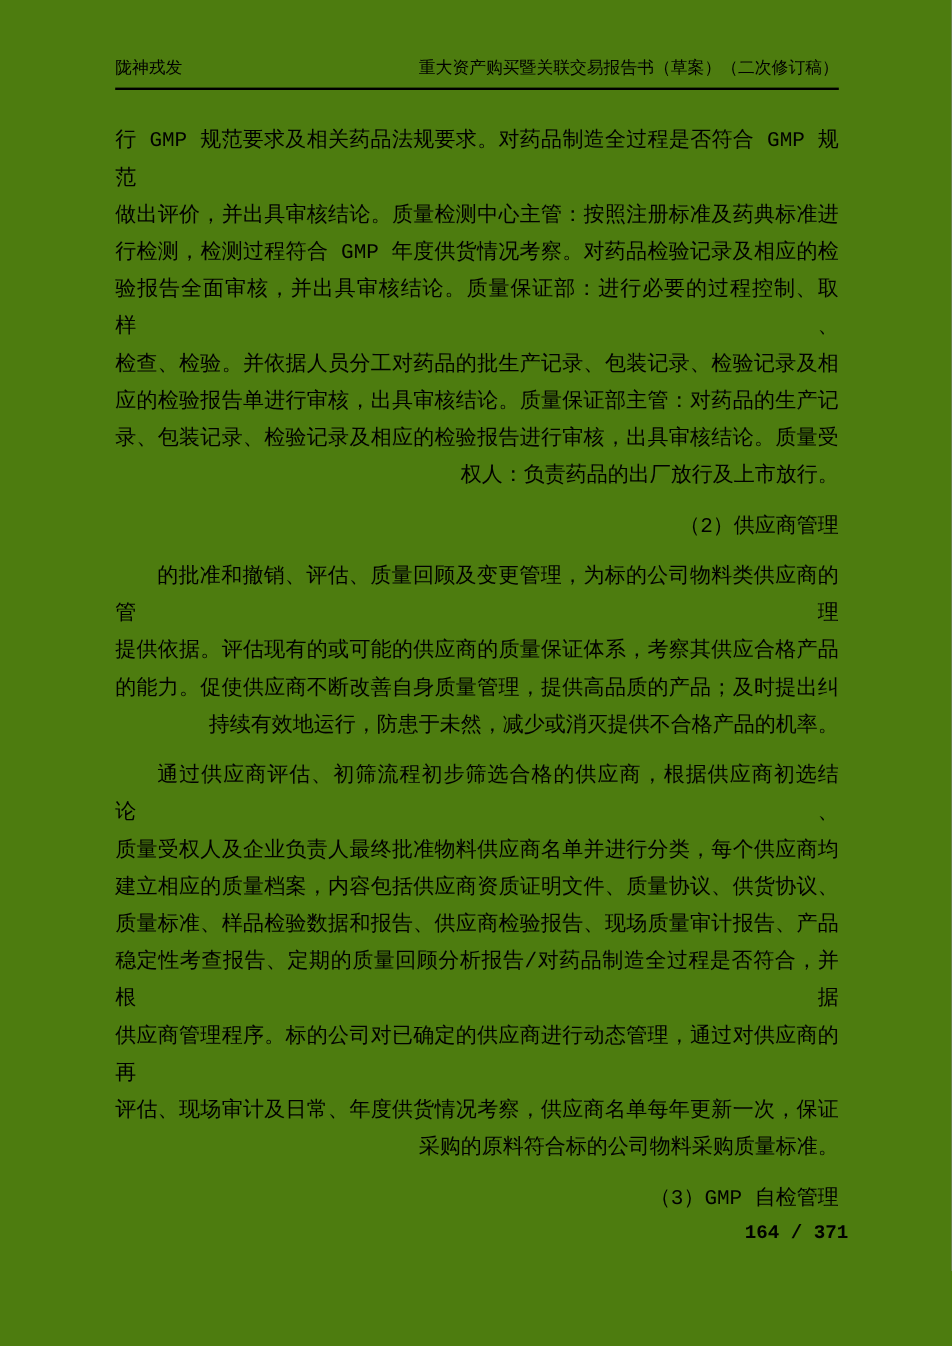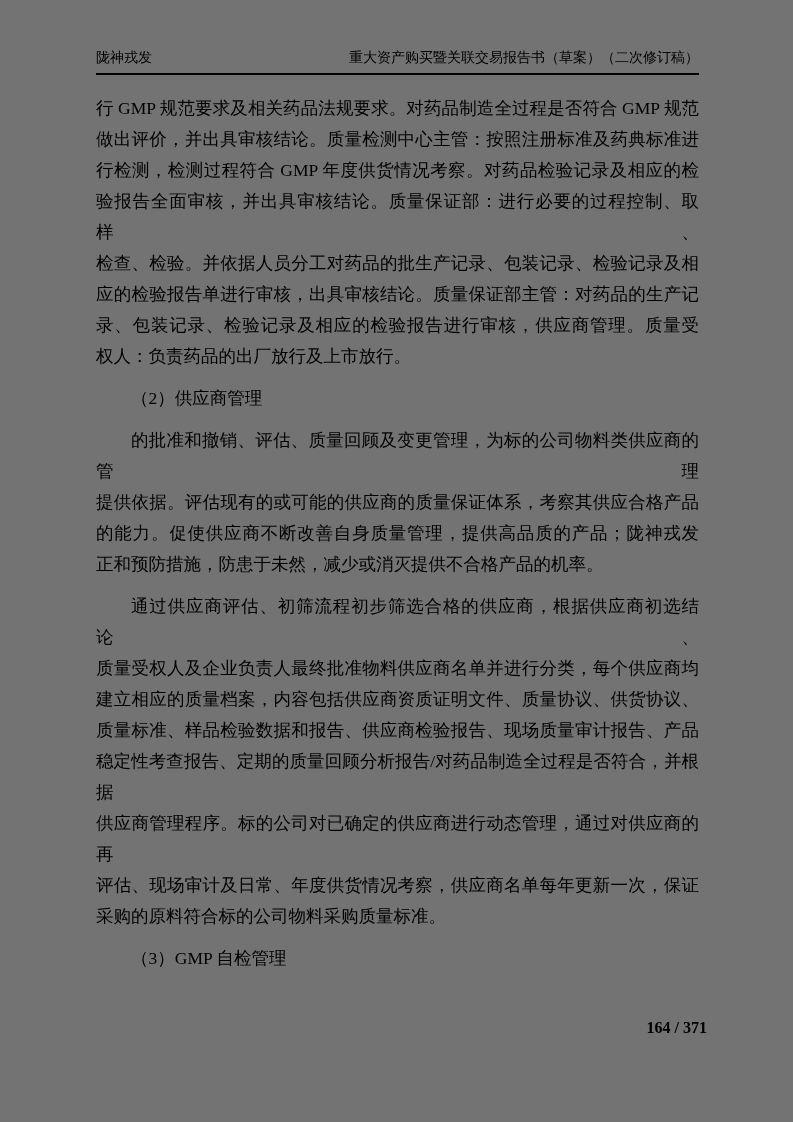--- a/index.html
+++ b/index.html
@@ -1,23 +1,23 @@
 <!DOCTYPE html>
 <html><head>
 <meta charset="utf-8">
 <style>
   html, body { margin: 0; padding: 0; background: #888; }
   .page {
     position: relative;
     width: 793px;
     height: 1122px;
     margin: 0 auto;
-    background: #737373;
+    background: #4d7c0f;
     color: #000000;
-    font-family: Liberation Serif, serif;
+    font-family: Liberation Mono, monospace;
     overflow: hidden;
   }
   .header {
     position: absolute;
     left: 96px;
     right: 94px;
     top: 48px;
     display: flex;
     justify-content: space-between;
     align-items: flex-end;
@@ -25,33 +25,33 @@
     line-height: 20px;
     padding-bottom: 5px;
     border-bottom: 2px solid #000000;
   }
   .header .h-left { white-space: nowrap; }
   .header .h-right { white-space: nowrap; }
   .doc-body {
     position: absolute;
     left: 96px;
     right: 94px;
-    top: 93px;
+    top: 103px;
   }
   .block + .block { margin-top: 11px; }
   .line {
     font-size: 17.5px;
     line-height: 31px;
     white-space: normal;
   }
   .line.just {
     text-align: justify;
     text-align-last: justify;
   }
-  .line.left { text-align: left; }
+  .line.left { text-align: right; }
   .indent .line:first-child { text-indent: 35px; }
   .heading .line { text-indent: 35px; }
   .footer {
     position: absolute;
     right: 86px;
     top: 1018px;
     font-size: 16px;
     font-weight: bold;
     line-height: 20px;
   }
@@ -66,31 +66,31 @@
   </div>
 
   <div class="doc-body">
       <div class="block paragraph">
         <div class="line just">行 GMP 规范要求及相关药品法规要求。对药品制造全过程是否符合 GMP 规范</div>
         <div class="line just">做出评价，并出具审核结论。质量检测中心主管：按照注册标准及药典标准进</div>
         <div class="line just">行检测，检测过程符合 GMP 年度供货情况考察。对药品检验记录及相应的检</div>
         <div class="line just">验报告全面审核，并出具审核结论。质量保证部：进行必要的过程控制、取样、</div>
         <div class="line just">检查、检验。并依据人员分工对药品的批生产记录、包装记录、检验记录及相</div>
         <div class="line just">应的检验报告单进行审核，出具审核结论。质量保证部主管：对药品的生产记</div>
-        <div class="line just">录、包装记录、检验记录及相应的检验报告进行审核，供应商管理。质量受</div>
+        <div class="line just">录、包装记录、检验记录及相应的检验报告进行审核，出具审核结论。质量受</div>
         <div class="line left">权人：负责药品的出厂放行及上市放行。</div>
       </div>
       <div class="block heading">
         <div class="line left">（2）供应商管理</div>
       </div>
       <div class="block paragraph indent">
         <div class="line just">的批准和撤销、评估、质量回顾及变更管理，为标的公司物料类供应商的管理</div>
         <div class="line just">提供依据。评估现有的或可能的供应商的质量保证体系，考察其供应合格产品</div>
-        <div class="line just">的能力。促使供应商不断改善自身质量管理，提供高品质的产品；陇神戎发</div>
-        <div class="line left">正和预防措施，防患于未然，减少或消灭提供不合格产品的机率。</div>
+        <div class="line just">的能力。促使供应商不断改善自身质量管理，提供高品质的产品；及时提出纠</div>
+        <div class="line left">持续有效地运行，防患于未然，减少或消灭提供不合格产品的机率。</div>
       </div>
       <div class="block paragraph indent">
         <div class="line just">通过供应商评估、初筛流程初步筛选合格的供应商，根据供应商初选结论、</div>
         <div class="line just">质量受权人及企业负责人最终批准物料供应商名单并进行分类，每个供应商均</div>
         <div class="line just">建立相应的质量档案，内容包括供应商资质证明文件、质量协议、供货协议、</div>
         <div class="line just">质量标准、样品检验数据和报告、供应商检验报告、现场质量审计报告、产品</div>
         <div class="line just">稳定性考查报告、定期的质量回顾分析报告/对药品制造全过程是否符合，并根据</div>
         <div class="line just">供应商管理程序。标的公司对已确定的供应商进行动态管理，通过对供应商的再</div>
         <div class="line just">评估、现场审计及日常、年度供货情况考察，供应商名单每年更新一次，保证</div>
         <div class="line left">采购的原料符合标的公司物料采购质量标准。</div>

